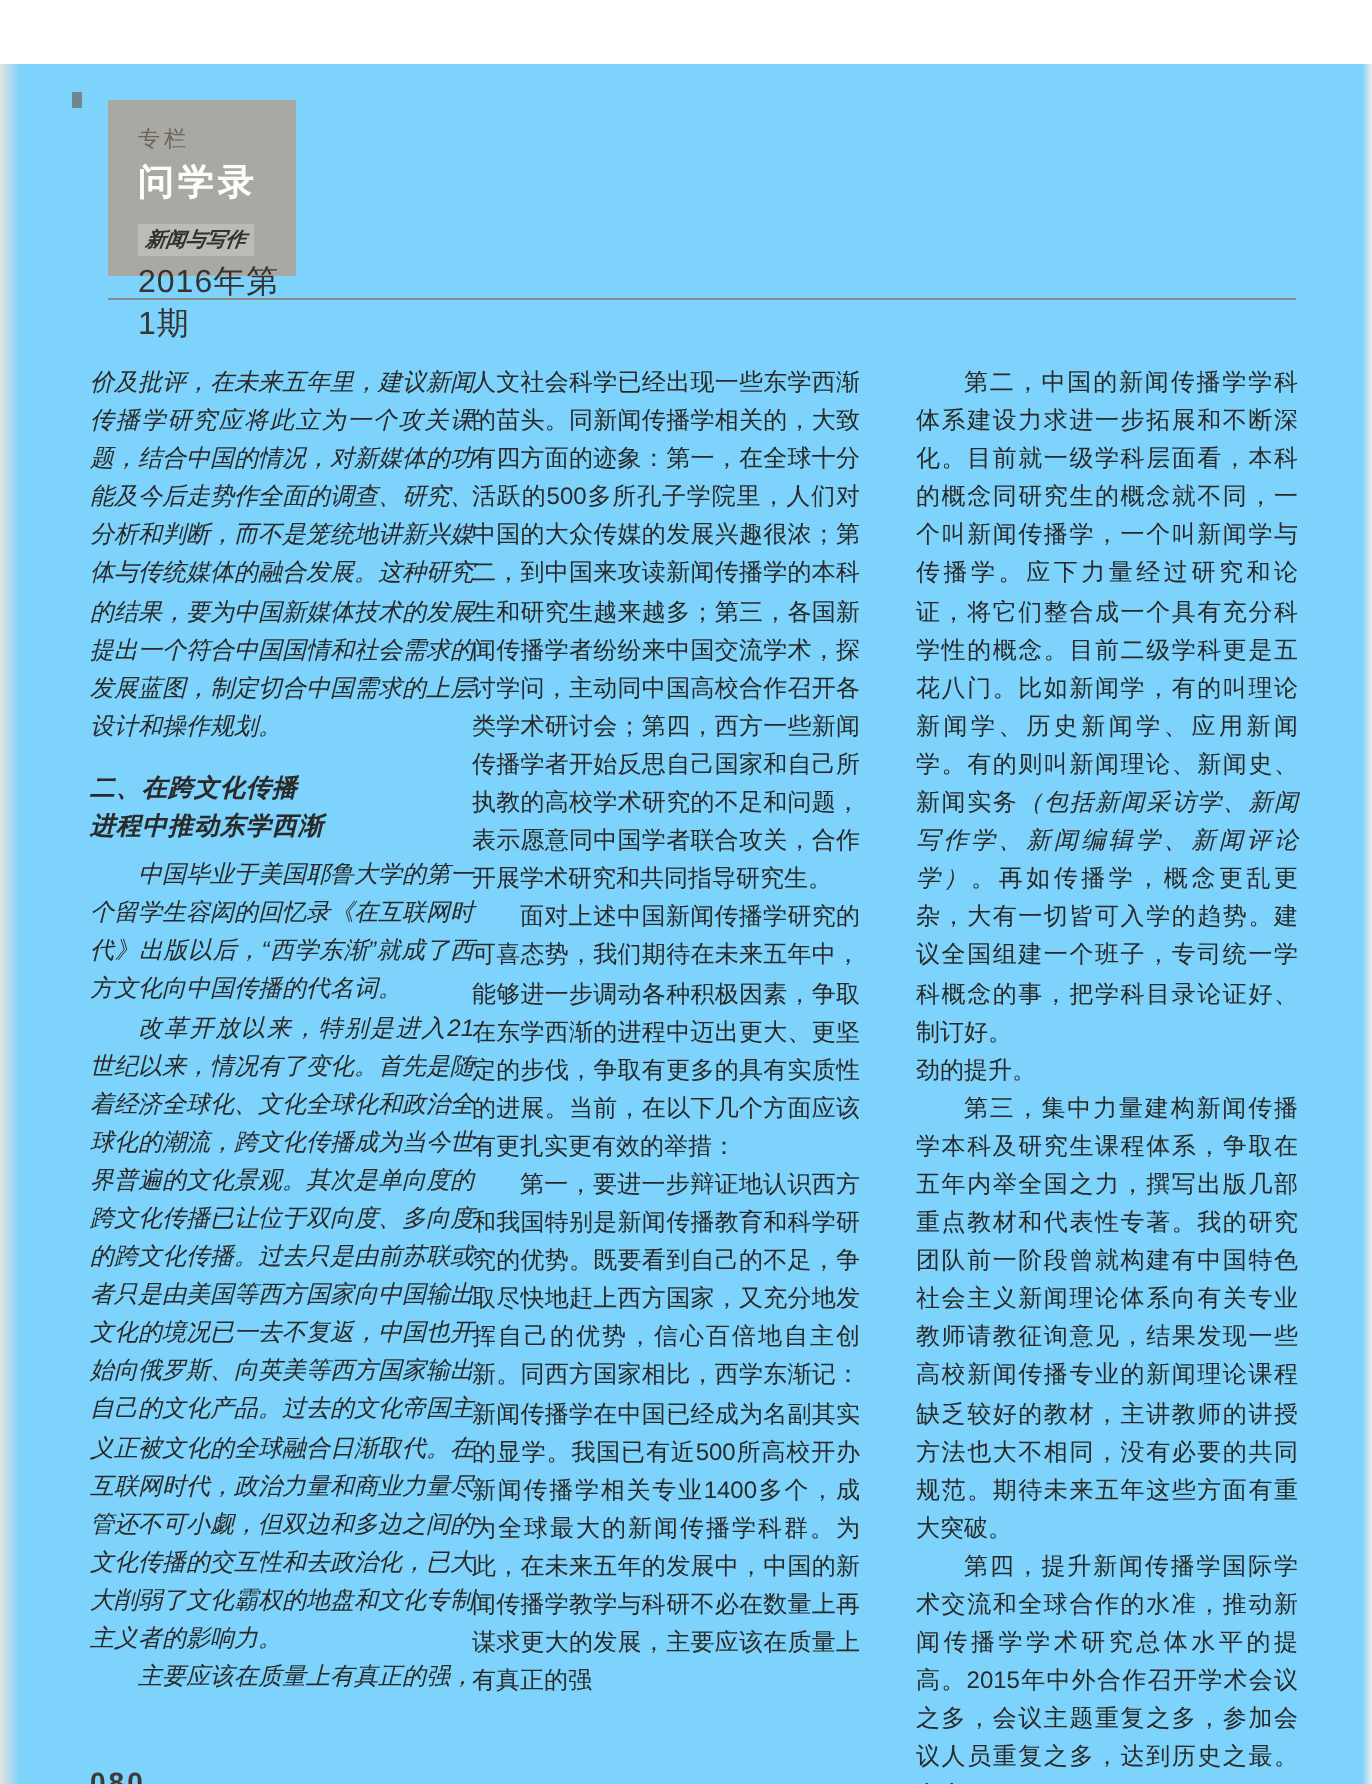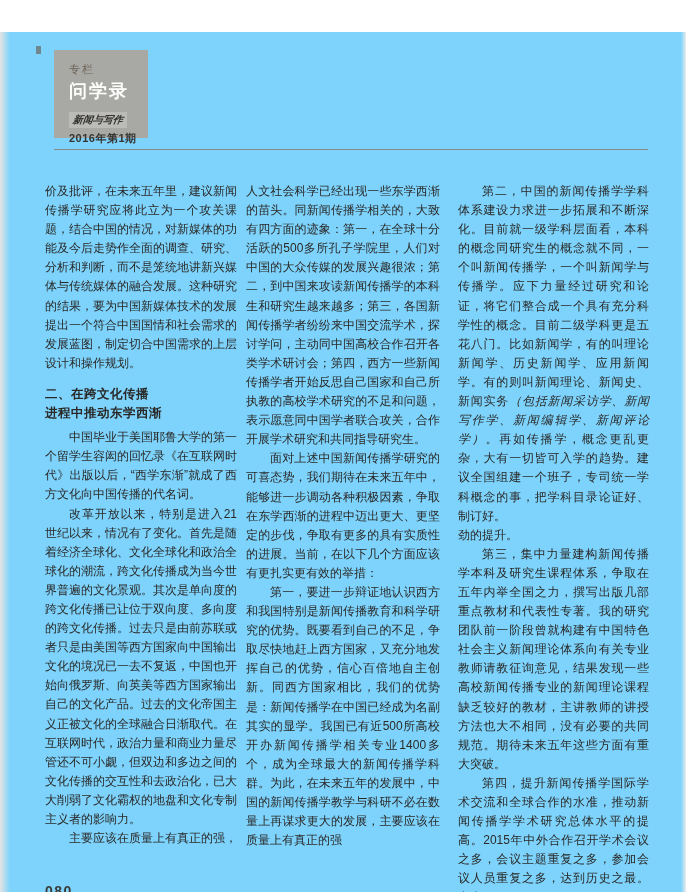--- a/index.html
+++ b/index.html
@@ -23,30 +23,30 @@
   .header-box{position:absolute;left:54px;top:18px;width:94px;height:88px;
     background:#a8a8a5;box-sizing:border-box;padding:12px 0 0 15px;}
   .column-label{font-size:11px;color:#6e6557;letter-spacing:2px;}
   .section-title{font-size:18px;font-weight:bold;color:#fdfdfb;
     letter-spacing:2px;margin-top:2px;}
   .logo-strip{margin-top:9px;width:58px;height:16px;background:#bbbbb8;
     display:flex;align-items:center;justify-content:center;}
   .logo-text{font-family:"DejaVu Serif",serif;font-style:italic;
     font-weight:bold;font-size:10px;color:#33312e;transform:skewX(-8deg);
     white-space:nowrap;}
-  .issue{margin-top:3px;font-size:11px;font-weight:bold;color:#363431;
+  .issue{margin-top:3px;font-size:16px;font-weight:normal;color:#363431;
     letter-spacing:.5px;}
   .rule{position:absolute;left:54px;top:117px;width:594px;height:1px;
     background:#8a8a88;}
 
   
   .col{position:absolute;top:150px;font-size:12px;line-height:19.1px;
     color:#2a2927;text-align:justify;text-justify:inter-character;}
-  .col-1{left:45px;width:192px;}
-  .col-2{left:246px;width:194px;}
+  .col-1{left:45px;width:192px;font-style:italic;}
+  .col-2{left:236px;width:194px;}
   .col-3{left:458px;width:191px;}
   p.block{margin:0;}
   p.indent{text-indent:2em;}
   .heading{font-weight:bold;margin:12px 0 5px 0;font-size:12.5px;
     letter-spacing:.5px;}
   .kai{font-style:italic;}
 
   .page-number{position:absolute;left:45px;top:851px;font-size:14px;
     font-weight:600;color:#3c3b39;letter-spacing:1.5px;}
 </style>
@@ -73,21 +73,21 @@
   <div class="col col-1">
       <p class="block"><span>价及批评，在未来五年里，建议新闻传播学研究应将此立为一个攻关课题，结合中国的情况，对新媒体的功能及今后走势作全面的调查、研究、分析和判断，而不是笼统地讲新兴媒体与传统媒体的融合发展。这种研究的结果，要为中国新媒体技术的发展提出一个符合中国国情和社会需求的发展蓝图，制定切合中国需求的上层设计和操作规划。</span></p>
       <div class="heading">二、在跨文化传播<br>进程中推动东学西渐</div>
       <p class="block indent"><span>中国毕业于美国耶鲁大学的第一个留学生容闳的回忆录《在互联网时代》出版以后，“西学东渐”就成了西方文化向中国传播的代名词。</span></p>
       <p class="block indent"><span>改革开放以来，特别是进入21世纪以来，情况有了变化。首先是随着经济全球化、文化全球化和政治全球化的潮流，跨文化传播成为当今世界普遍的文化景观。其次是单向度的跨文化传播已让位于双向度、多向度的跨文化传播。过去只是由前苏联或者只是由美国等西方国家向中国输出文化的境况已一去不复返，中国也开始向俄罗斯、向英美等西方国家输出自己的文化产品。过去的文化帝国主义正被文化的全球融合日渐取代。在互联网时代，政治力量和商业力量尽管还不可小觑，但双边和多边之间的文化传播的交互性和去政治化，已大大削弱了文化霸权的地盘和文化专制主义者的影响力。</span></p>
       <p class="block indent"><span>主要应该在质量上有真正的强，</span></p>
     </div>
   <div class="col col-2">
       <p class="block"><span>人文社会科学已经出现一些东学西渐的苗头。同新闻传播学相关的，大致有四方面的迹象：第一，在全球十分活跃的500多所孔子学院里，人们对中国的大众传媒的发展兴趣很浓；第二，到中国来攻读新闻传播学的本科生和研究生越来越多；第三，各国新闻传播学者纷纷来中国交流学术，探讨学问，主动同中国高校合作召开各类学术研讨会；第四，西方一些新闻传播学者开始反思自己国家和自己所执教的高校学术研究的不足和问题，表示愿意同中国学者联合攻关，合作开展学术研究和共同指导研究生。</span></p>
       <p class="block indent"><span>面对上述中国新闻传播学研究的可喜态势，我们期待在未来五年中，能够进一步调动各种积极因素，争取在东学西渐的进程中迈出更大、更坚定的步伐，争取有更多的具有实质性的进展。当前，在以下几个方面应该有更扎实更有效的举措：</span></p>
-      <p class="block indent"><span>第一，要进一步辩证地认识西方和我国特别是新闻传播教育和科学研究的优势。既要看到自己的不足，争取尽快地赶上西方国家，又充分地发挥自己的优势，信心百倍地自主创新。同西方国家相比，我们的优势是：新闻传播学在中国已经成为名副其实的显学。我国已有近500所高校开办新闻传播学相关专业1400多个，成为全球最大的新闻传播学科群。为此，在未来五年的发展中，中国的新闻传播学教学与科研不必在数量上再谋求更大的发展，主要应该在质量上有真正的强</span></p>
+      <p class="block indent"><span>第一，要进一步辩证地认识西方和我国特别是新闻传播教育和科学研究的优势。既要看到自己的不足，争取尽快地赶上西方国家，又充分地发挥自己的优势，信心百倍地自主创新。同西方国家相比，西学东渐记：新闻传播学在中国已经成为名副其实的显学。我国已有近500所高校开办新闻传播学相关专业1400多个，成为全球最大的新闻传播学科群。为此，在未来五年的发展中，中国的新闻传播学教学与科研不必在数量上再谋求更大的发展，主要应该在质量上有真正的强</span></p>
     </div>
   <div class="col col-3">
       <p class="block indent"><span>第二，中国的新闻传播学学科体系建设力求进一步拓展和不断深化。目前就一级学科层面看，本科的概念同研究生的概念就不同，一个叫新闻传播学，一个叫新闻学与传播学。应下力量经过研究和论证，将它们整合成一个具有充分科学性的概念。目前二级学科更是五花八门。比如新闻学，有的叫理论新闻学、历史新闻学、应用新闻学。有的则叫新闻理论、新闻史、新闻实务</span><span class="kai">（包括新闻采访学、新闻写作学、新闻编辑学、新闻评论学）</span><span>。再如传播学，概念更乱更杂，大有一切皆可入学的趋势。建议全国组建一个班子，专司统一学科概念的事，把学科目录论证好、制订好。</span></p>
       <p class="block"><span>劲的提升。</span></p>
       <p class="block indent"><span>第三，集中力量建构新闻传播学本科及研究生课程体系，争取在五年内举全国之力，撰写出版几部重点教材和代表性专著。我的研究团队前一阶段曾就构建有中国特色社会主义新闻理论体系向有关专业教师请教征询意见，结果发现一些高校新闻传播专业的新闻理论课程缺乏较好的教材，主讲教师的讲授方法也大不相同，没有必要的共同规范。期待未来五年这些方面有重大突破。</span></p>
       <p class="block indent"><span>第四，提升新闻传播学国际学术交流和全球合作的水准，推动新闻传播学学术研究总体水平的提高。2015年中外合作召开学术会议之多，会议主题重复之多，参加会议人员重复之多，达到历史之最。有人</span></p>
     </div>
 
   <div class="page-number">080</div>
 </div>

